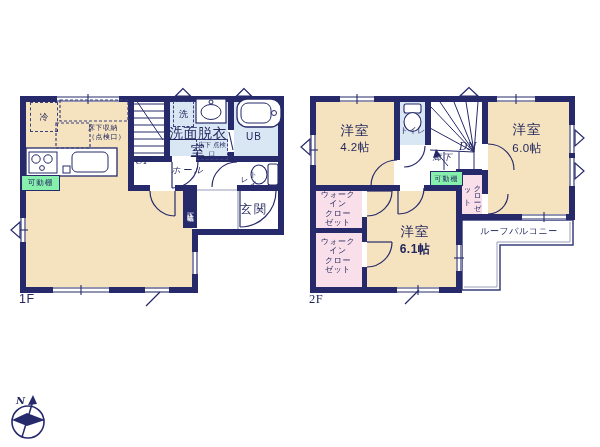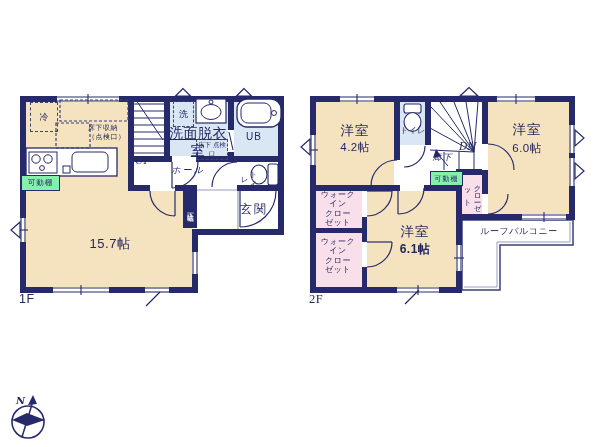--- a/index.html
+++ b/index.html
@@ -259,21 +259,20 @@
 <div class="lbl" style="left:165px;top:125px;width:66px;font-size:14px;text-decoration:underline;">洗面脱衣室</div>
 <div class="dash" style="left:196px;top:139px;width:30px;height:19px;font-size:6.5px;line-height:1.25;text-align:center;">床下
 点検口</div>
 <div class="lbl" style="left:240px;top:131px;width:28px;font-size:10px;letter-spacing:1px;text-align:center;">UB</div>
 <div class="lbl v" style="left:240px;top:162px;height:28px;font-size:7.5px;">トイレ</div>
 <div class="lbl it" style="left:135px;top:155px;font-size:10px;">UP</div>
 <div class="lbl" style="left:166px;top:165px;width:44px;font-size:9px;letter-spacing:2px;font-style:italic;">ホール</div>
 <div class="boxed" style="left:21px;top:175px;width:37px;height:14px;font-size:7.5px;">可動棚</div>
 <div class="navybox v" style="left:183px;top:188px;width:14px;height:40px;font-size:7px;">下駄箱</div>
 <div class="lbl" style="left:199px;top:202px;width:38px;font-size:12px;letter-spacing:2px;margin-left:36px;">玄関</div>
-<div class="lbl" style="left:68px;top:236px;width:84px;font-size:13px;">15.7帖</div>
 <div class="lbl" style="left:19px;top:292px;font-size:12.5px;">1F</div>
 
 <div class="lbl" style="left:318px;top:123px;width:74px;font-size:13.5px;letter-spacing:1px;">洋室</div>
 <div class="lbl" style="left:318px;top:141px;width:74px;font-size:11.5px;">4.2帖</div>
 <div class="lbl" style="left:398px;top:126px;width:30px;font-size:8px;">トイレ</div>
 <div class="lbl it" style="left:459px;top:140px;font-size:10.5px;">DN</div>
 <div class="lbl" style="left:422px;top:152px;width:42px;font-size:8.5px;letter-spacing:2px;font-style:italic;">廊下</div>
 <div class="boxed" style="left:430px;top:171px;width:31px;height:13px;font-size:7px;">可動棚</div>
 <div class="lbl v" style="left:462px;top:179px;width:20px;height:30px;font-size:7.5px;line-height:10px;">クローゼット</div>
 <div class="lbl" style="left:496px;top:122px;width:62px;font-size:13.5px;letter-spacing:1px;">洋室</div>

